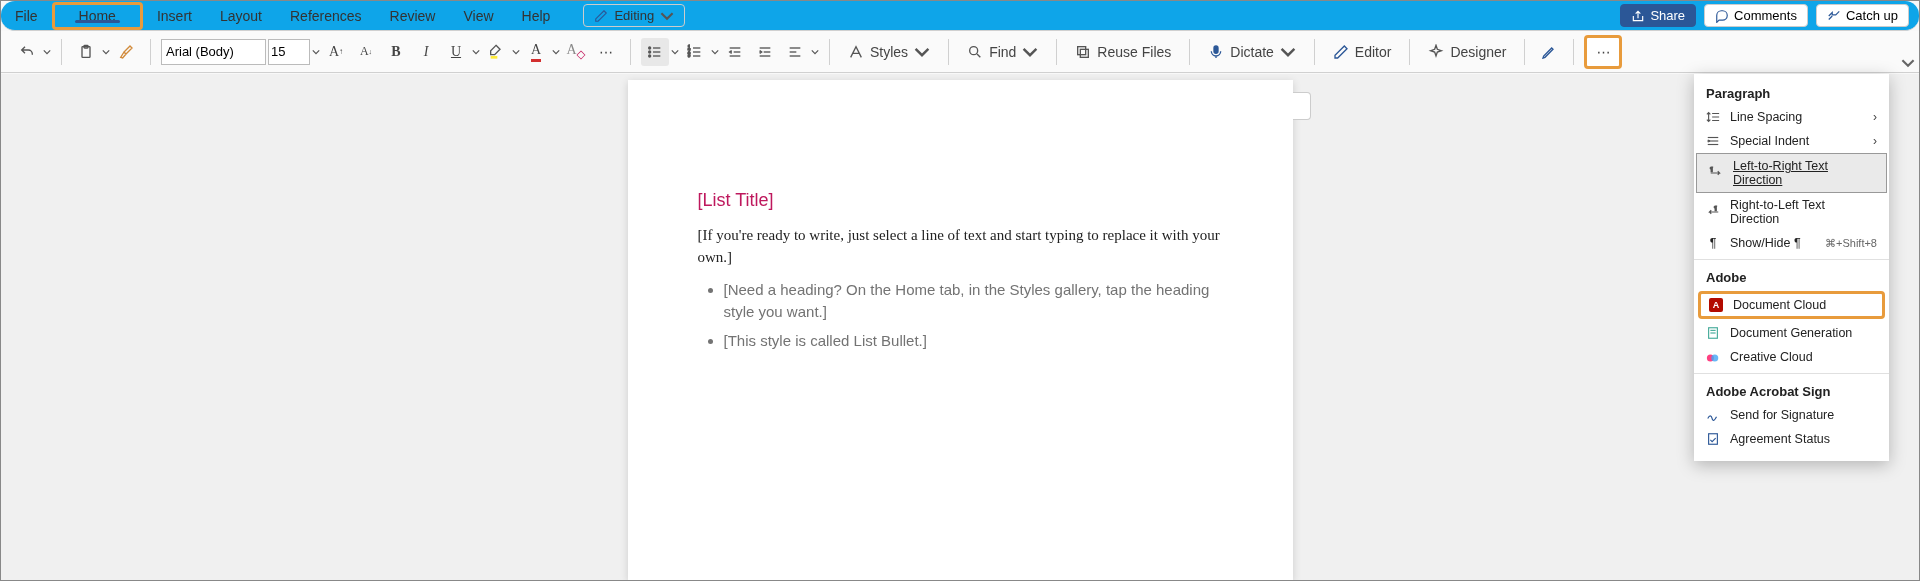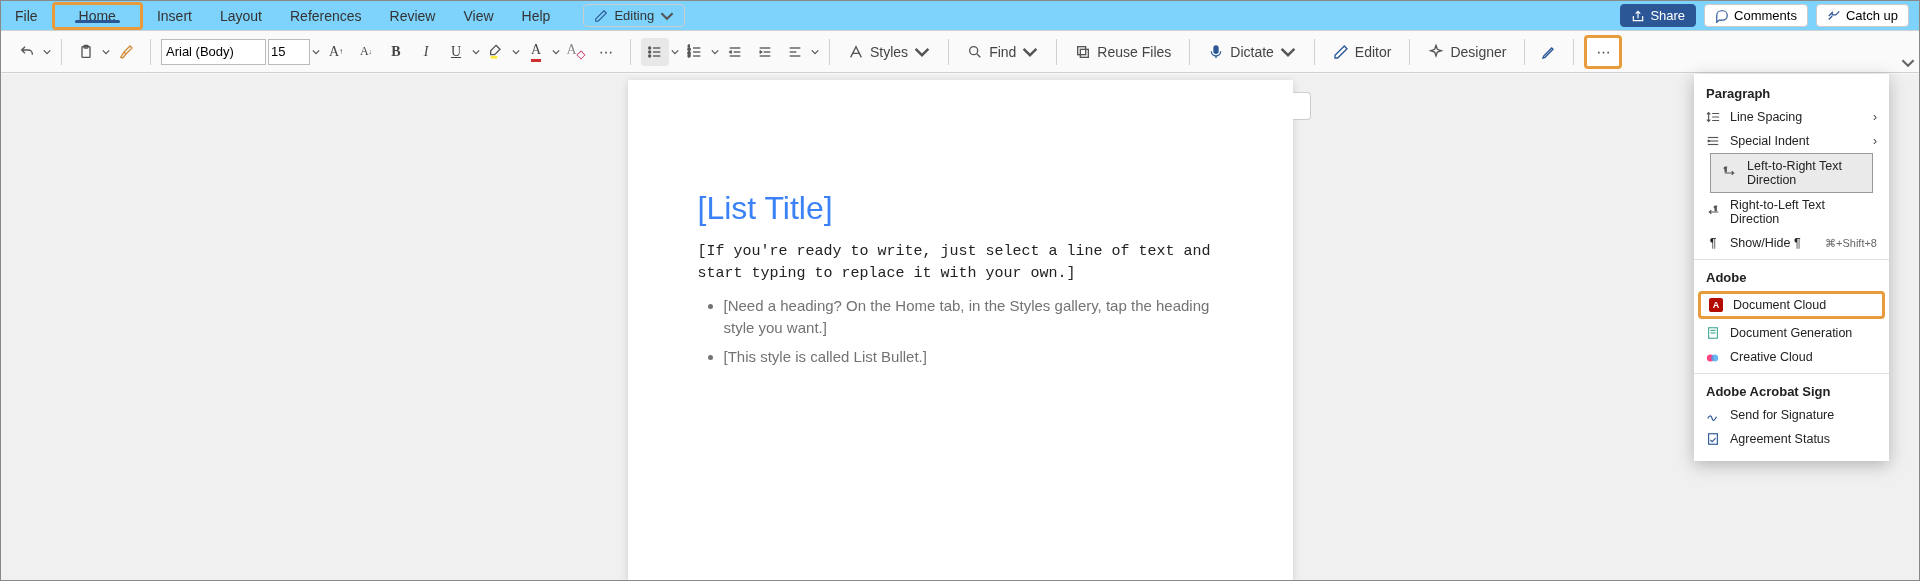--- a/index.html
+++ b/index.html
@@ -1,18 +1,18 @@
 <!DOCTYPE html>
 <html><head>
 <meta charset="utf-8">
 <style>
 * { margin: 0; padding: 0; box-sizing: border-box; font-family: 'Segoe UI', Arial, sans-serif; }
 body { background: #f8f8f8; width: 1920px; height: 581px; overflow: hidden; position: relative; border: 1px solid #888; }
 
-.menubar { height: 30px; background: #7dd3fc; display: flex; align-items: center; border-bottom: 1px solid #d0d0d0; }
+.menubar { height: 30px; background: #0ea5e9; display: flex; align-items: center; border-bottom: 1px solid #d0d0d0; border-radius: 14px; }
 .tabs { display: flex; align-items: stretch; height: 100%; }
 .tab { padding: 0 14px; display: flex; align-items: center; font-size: 14px; color: #333; cursor: pointer; }
 .tab.active { position: relative; }
 .tab.active::after { content: ''; position: absolute; bottom: 1px; left: 10px; right: 10px; height: 3px; background: #2b5797; border-radius: 2px; }
 .highlight-box { border: 3px solid #e89b3c; border-radius: 4px; }
 .tabs .highlight-box { padding: 0 10px; display: flex; align-items: center; height: 28px; margin-top: 1px; }
 
 .editing-btn { margin-left: 19px; display: flex; align-items: center; gap: 6px; border: 1px solid #ccc; border-radius: 4px; padding: 3px 10px; font-size: 13px; color: #333; }
 .editing-btn svg { width: 14px; height: 14px; }
 
@@ -29,29 +29,29 @@
 .tb-btn svg { width: 16px; height: 16px; }
 .font-select { height: 26px; border: 1px solid #bbb; padding: 0 4px; font-size: 13px; width: 105px; background:#fff; }
 .size-select { height: 26px; border: 1px solid #bbb; padding: 0 2px; font-size: 13px; width: 42px; background:#fff; }
 .chev { width: 8px; height: 8px; }
 .ellipsis-highlight { border: 3px solid #e89b3c; border-radius: 4px; padding: 2px; display:flex; align-items:center; justify-content:center; background:#fff; }
 .ellipsis-highlight .tb-btn { width: 28px; height: 24px; }
 
 .canvas { position: absolute; top: 73px; left: 0; right: 0; bottom: 0; background: #f0f0f0; display:flex; justify-content:center; padding-top: 6px; }
 .page { width: 665px; background: #fff; box-shadow: 0 2px 8px rgba(0,0,0,0.15); padding: 110px 70px 40px 70px; height: 500px; position: relative; }
 .page-tab { position:absolute; right:-18px; top:12px; width:18px; height:28px; border:1px solid #ccc; border-left:none; border-radius:0 4px 4px 0; background:#fff; }
-.page h1 { font-family: Arial; font-size: 32px; font-weight: 400; color: #3b82f6; margin-bottom: 14px; }
-.page p { font-family: Liberation Mono, monospace; font-size: 15px; color: #222; line-height: 1.45; margin-bottom: 10px; }
+.page h1 { font-family: Arial; font-size: 18px; font-weight: 400; color: #be185d; margin-bottom: 14px; }
+.page p { font-family: Liberation Serif, serif; font-size: 15px; color: #222; line-height: 1.45; margin-bottom: 10px; }
 .page ul { padding-left: 26px; }
 .page li { font-family: Arial; font-size: 15px; color:#737373; line-height: 1.5; margin-bottom: 6px; }
 
 .dropdown { position: absolute; right: 30px; top: 73px; width: 195px; background: #fff; box-shadow: 0 4px 16px rgba(0,0,0,0.25); padding: 6px 0 10px 0; z-index: 10; }
 .dd-header { font-size: 13px; font-weight: 600; color: #222; padding: 6px 12px 4px 12px; }
 .dd-item { display: flex; align-items: center; gap: 10px; padding: 5px 12px; font-size: 12.5px; color: #222; cursor: pointer; position: relative; }
-.dd-item.selected { background: #eaeaea; border: 1px solid #999; margin: 0 16px; }
+.dd-item.selected { background: #eaeaea; border: 1px solid #999; margin: 0 2px; text-decoration: underline; }
 .dd-item .shortcut { margin-left: auto; font-size: 11px; color: #666; }
 .dd-item .submenu-arrow { margin-left: auto; font-size: 12px; color: #444; }
 .dd-item .dd-icon { width: 14px; height: 14px; display:flex; align-items:center; justify-content:center; flex-shrink:0; }
 .dd-divider { height: 1px; background: #e0e0e0; margin: 4px 0; }
 .dd-highlight-wrap { border: 3px solid #e89b3c; border-radius: 4px; margin: 2px 4px; }
 .dd-highlight-wrap .dd-item { padding: 4px 8px; }
 .adobe-icon { width:14px; height:14px; background:#b30b00; border-radius:2px; display:flex; align-items:center; justify-content:center; color:#fff; font-size:9px; font-weight:bold; }
 .scrollbar-chev { position:absolute; right:4px; top:55px; width:14px; height:14px; color:#666; }
 </style>
 </head>

